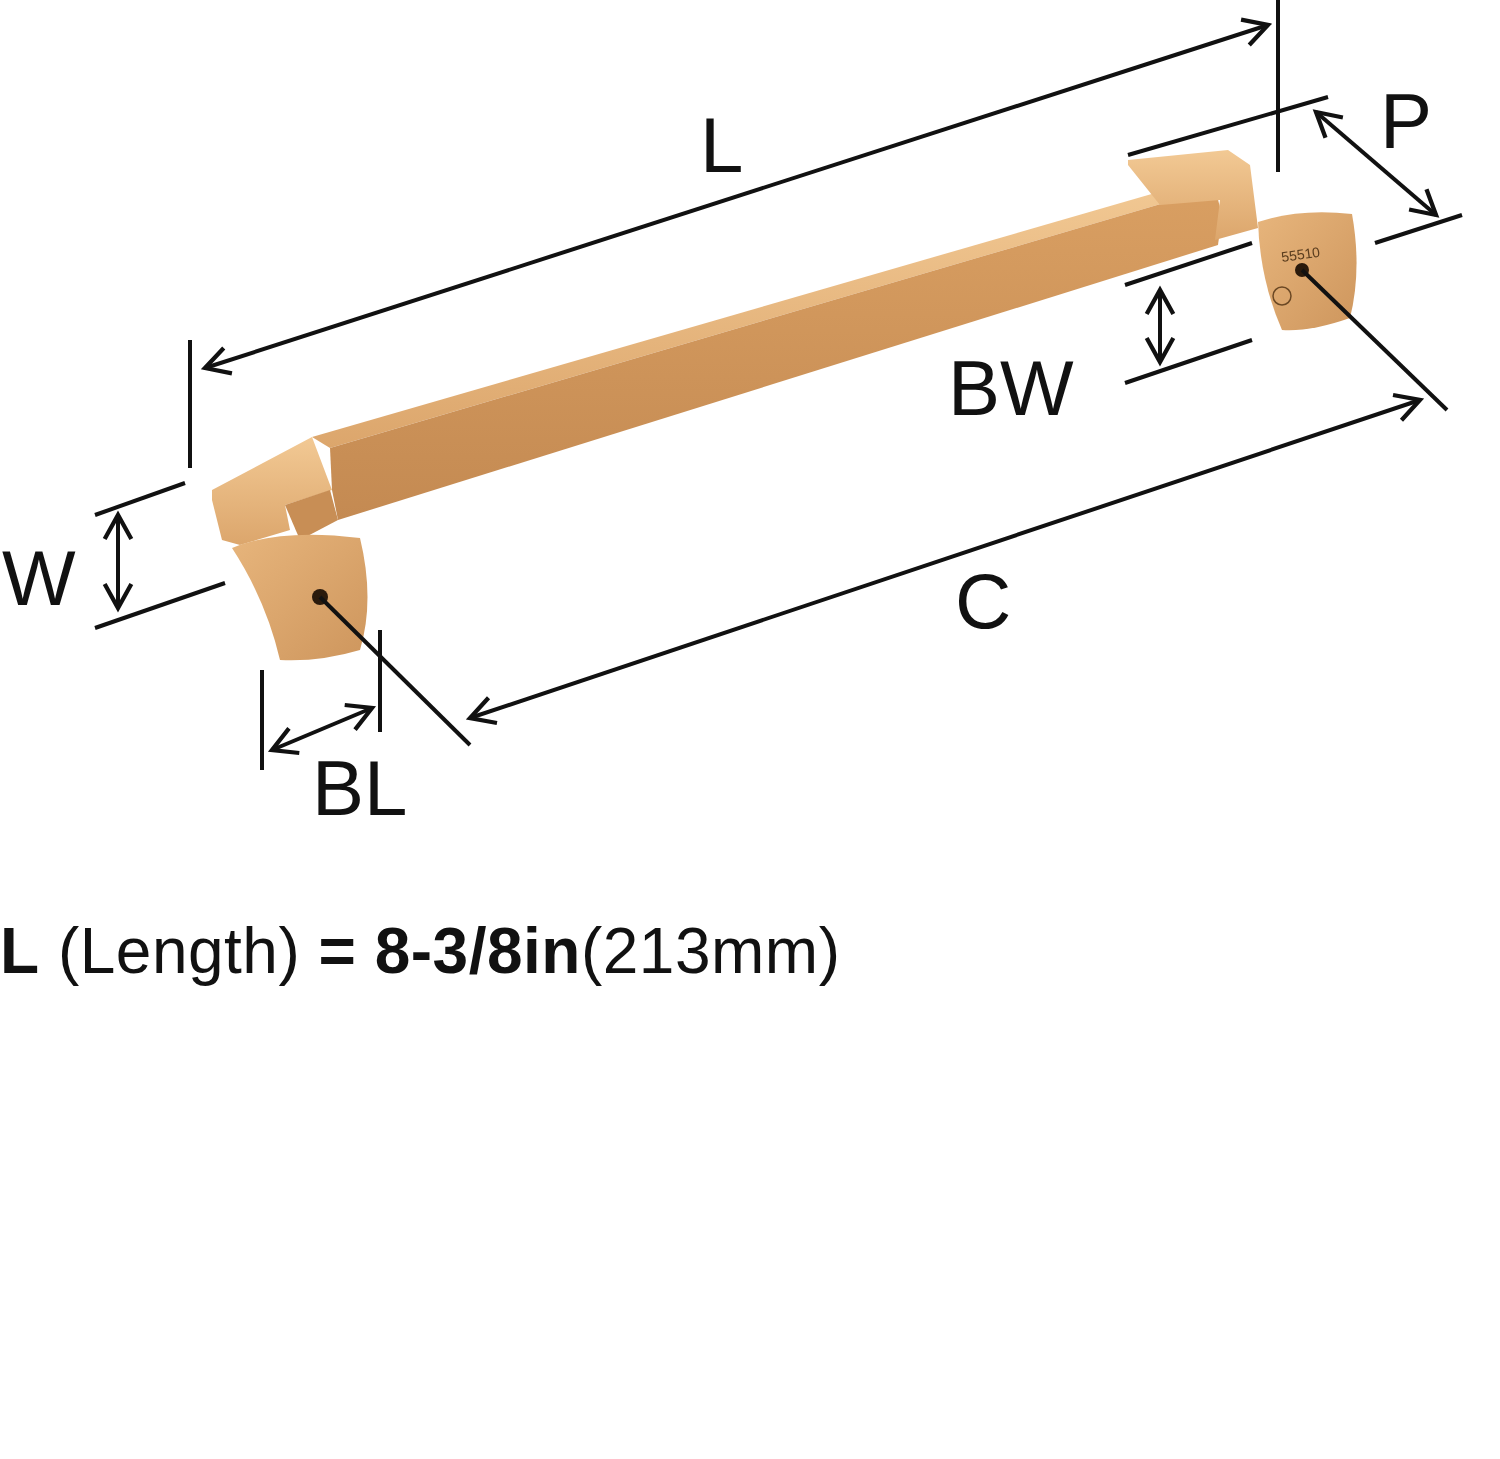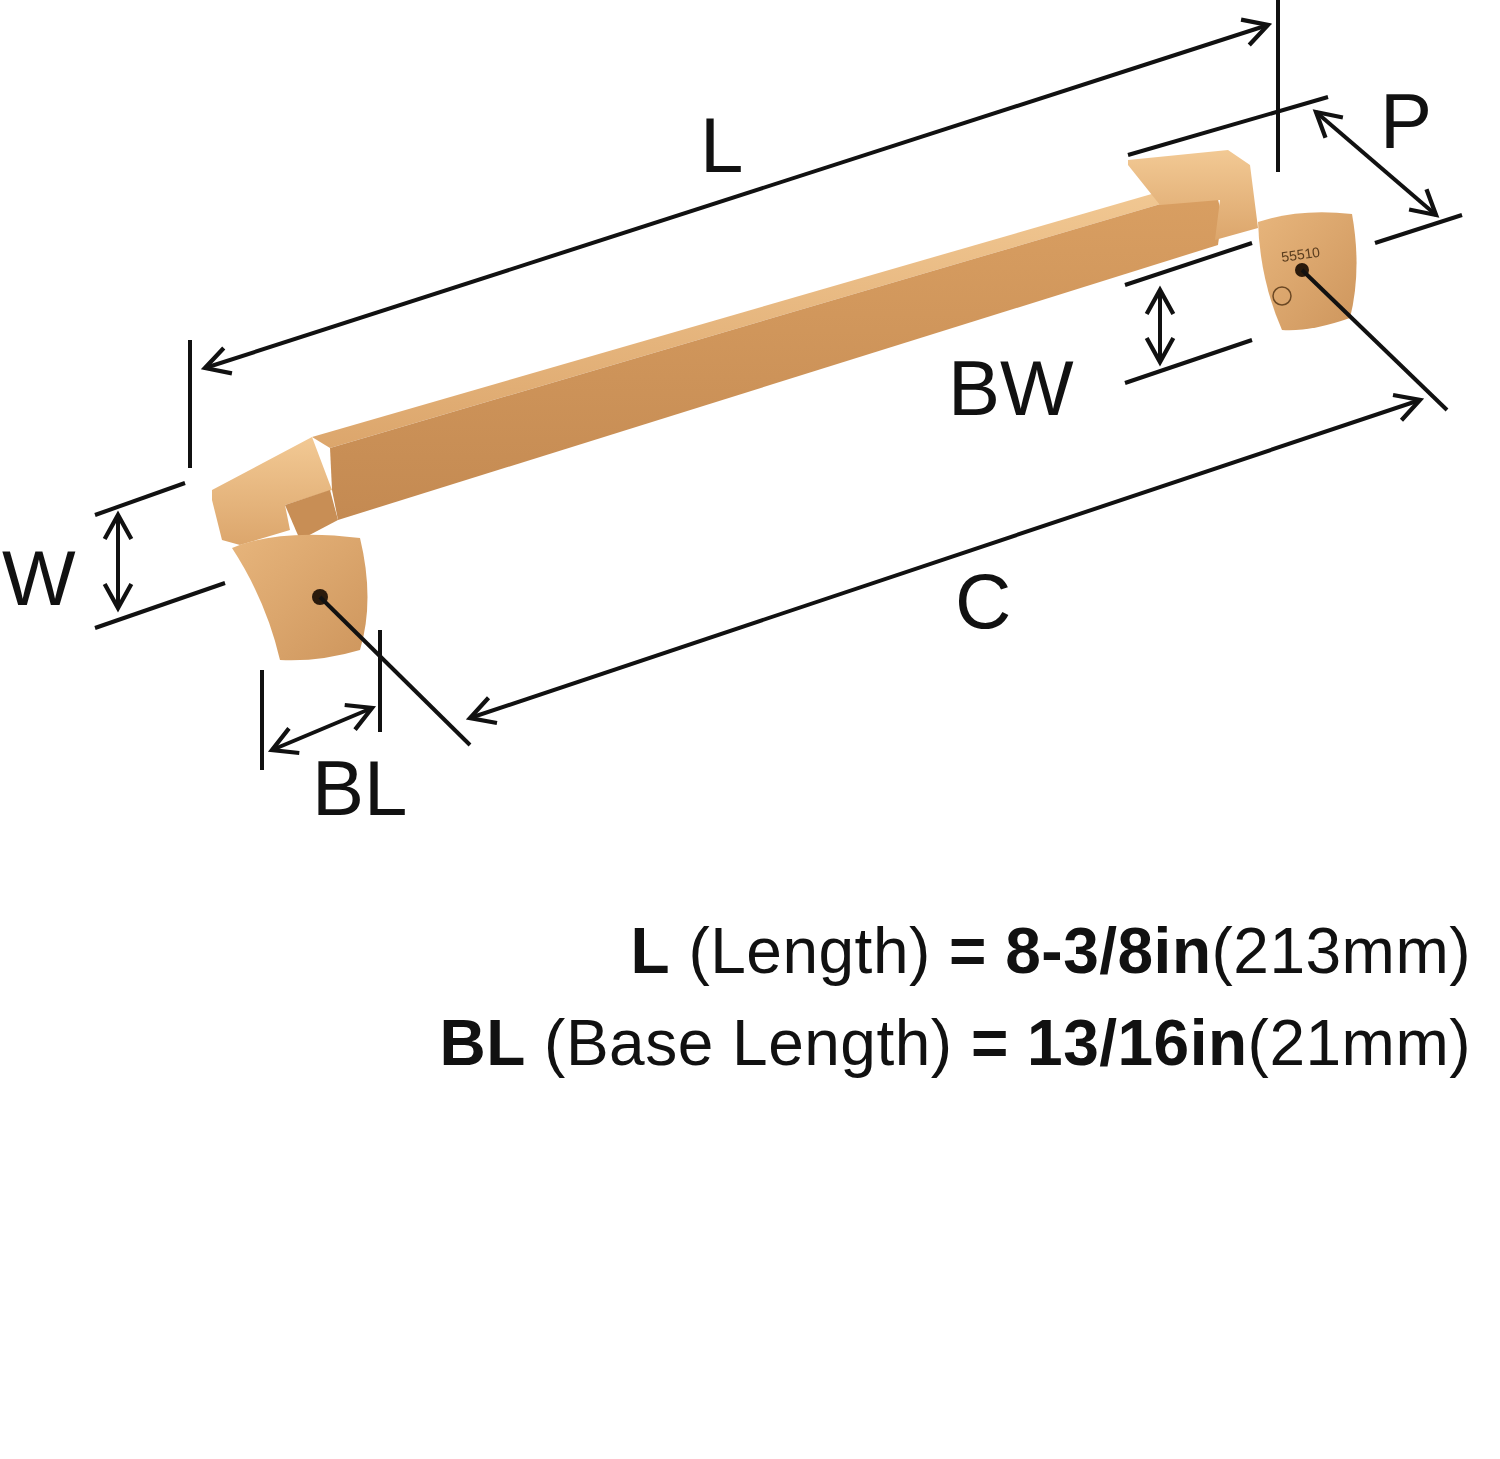--- a/index.html
+++ b/index.html
@@ -1,20 +1,20 @@
 <!DOCTYPE html>
 <html><head>
 <meta charset="utf-8">
 <style>
   html, body { margin:0; padding:0; background:#ffffff; }
   body { width:1500px; height:1459px; position:relative; overflow:hidden;
          font-family:"Liberation Sans", "DejaVu Sans", sans-serif; color:#111111; }
   #diagram { position:absolute; left:0; top:0; width:1500px; height:860px; }
   .dim-label { font-family:"Liberation Sans", "DejaVu Sans", sans-serif; font-size:78px; fill:#111111; }
-  .spec-list { position:absolute; left:0; top:905px; width:1471px; text-align:right; }
+  .spec-list { position:absolute; left:0; top:905px; width:1471px; text-align:left; }
   .spec-row { font-size:64px; line-height:92px; height:92px; white-space:nowrap; letter-spacing:0.5px; }
   .spec-row .abbr { font-weight:bold; }
   .spec-row .name { font-weight:normal; }
   .spec-row .eq { font-weight:bold; }
   .spec-row .imp { font-weight:bold; }
   .spec-row .met { font-weight:normal; }
 </style>
 </head>
 <body>
 
@@ -92,19 +92,13 @@
   <text class="dim-label" x="312" y="815">BL</text>
 </svg>
 
 <div class="spec-list">
   <div class="spec-row">
     <span class="abbr">L</span>
     <span class="name">(Length)</span>
     <span class="eq">=</span>
     <span class="imp">8-3/8in</span><span class="met">(213mm)</span>
   </div>
-  <div class="spec-row">
-    <span class="abbr">BL</span>
-    <span class="name">(Base Length)</span>
-    <span class="eq">=</span>
-    <span class="imp">13/16in</span><span class="met">(21mm)</span>
-  </div>
 </div>
 
 </body></html>

